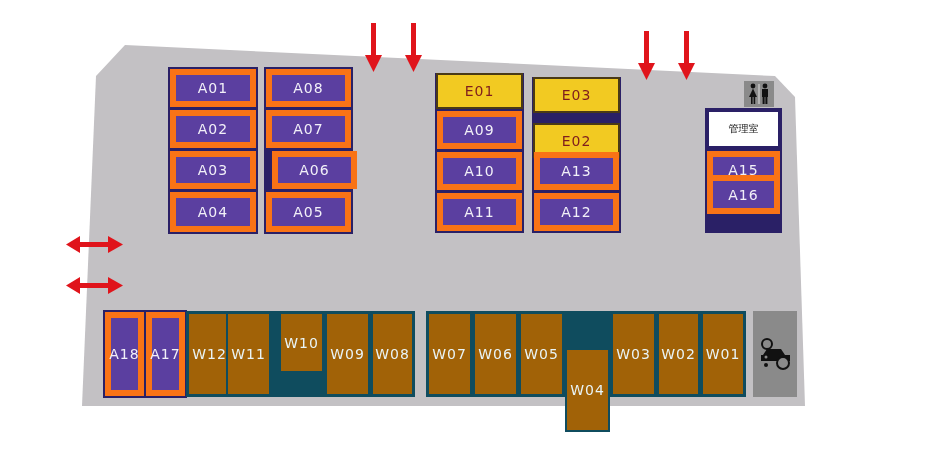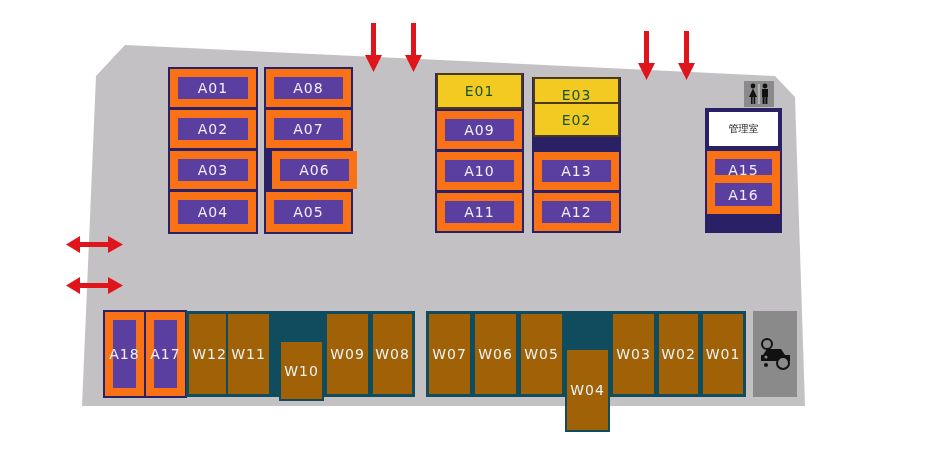--- a/index.html
+++ b/index.html
@@ -1,21 +1,21 @@
 <!DOCTYPE html>
 <html><head>
 <meta charset="utf-8">
 <style>
   html,body{margin:0;padding:0;background:#ffffff;}
   body{width:946px;height:450px;position:relative;overflow:hidden;font-family:"DejaVu Sans",sans-serif;}
   #floor{position:absolute;left:0;top:0;}
   .stall{position:absolute;box-sizing:border-box;display:flex;align-items:center;justify-content:center;
     font-family:"DejaVu Sans",sans-serif;font-size:14px;letter-spacing:1px;cursor:pointer;}
-  .purple{background:#5b3fa0;color:#f2f0f8;border:8px solid #f97316;}
-  .yellow{background:#f2ca22;color:#14532d;border:2px solid #4a3a16;}
+  .purple{background:#5b3fa0;color:#f2f0f8;border:6px solid #f97316;}
+  .yellow{background:#f2ca22;color:#7f1d1d;border:2px solid #4a3a16;}
   .teal{background:#a16207;color:#e9f4f6;border:2px solid #0f4c5e;}
   .white{background:#ffffff;color:#111;border:2px solid #2a2066;font-size:10px;letter-spacing:0;}
   .group{position:absolute;box-sizing:border-box;background:#2a2066;}
   .group.tealg{background:#0f4c5e;}
   .icon-box{position:absolute;display:flex;align-items:center;justify-content:center;background:#8a8a8a;}
 </style>
 </head>
 <body>
 
 <svg id="floor" width="946" height="450">
@@ -63,21 +63,21 @@
 <div class="stall purple" style="left:266px;top:192px;width:85px;height:40px;">A05</div>
 
 <div class="group" style="left:435px;top:73px;width:89px;height:160px;"></div>
 <div class="stall yellow" style="left:436px;top:73px;width:87px;height:36px;">E01</div>
 <div class="stall purple" style="left:437px;top:111px;width:85px;height:38px;">A09</div>
 <div class="stall purple" style="left:437px;top:152px;width:85px;height:38px;">A10</div>
 <div class="stall purple" style="left:437px;top:193px;width:85px;height:38px;text-align:center;">A11</div>
 
 <div class="group" style="left:532px;top:77px;width:89px;height:156px;"></div>
 <div class="stall yellow" style="left:533px;top:77px;width:87px;height:36px;">E03</div>
-<div class="stall yellow" style="left:533px;top:102px;width:87px;height:35px;">E02</div>
+<div class="stall yellow" style="left:533px;top:123px;width:87px;height:35px;">E02</div>
 <div class="stall purple" style="left:534px;top:152px;width:85px;height:38px;">A13</div>
 <div class="stall purple" style="left:534px;top:193px;width:85px;height:38px;">A12</div>
 
 <div class="icon-box" style="left:744px;top:81px;width:30px;height:26px;">
   <svg width="26" height="22" viewBox="0 0 26 22">
     <circle cx="7" cy="3" r="2.4" fill="#111"></circle>
     <polygon points="7,5.5 3,14 11,14" fill="#111"></polygon>
     <rect x="5" y="14" width="1.6" height="7" fill="#111"></rect>
       <rect x="7.6" y="14" width="1.6" height="7" fill="#111"></rect>
     <rect x="12.5" y="1" width="1" height="20" fill="#ddd"></rect>
@@ -92,21 +92,21 @@
 <div class="stall purple" style="left:707px;top:151px;width:73px;height:38px;">A15</div>
 <div class="stall purple" style="left:707px;top:175px;width:73px;height:39px;">A16</div>
 
 <div class="group" style="left:103px;top:310px;width:84px;height:88px;"></div>
 <div class="stall purple" style="left:105px;top:312px;width:39px;height:84px;">A18</div>
 <div class="stall purple" style="left:146px;top:312px;width:39px;height:84px;">A17</div>
 
 <div class="group tealg" style="left:186px;top:311px;width:229px;height:86px;"></div>
 <div class="stall teal" style="left:187px;top:312px;width:45px;height:84px;">W12</div>
 <div class="stall teal" style="left:226px;top:312px;width:45px;height:84px;">W11</div>
-<div class="stall teal" style="left:279px;top:312px;width:45px;height:61px;margin-top:28px;">W10</div>
+<div class="stall teal" style="left:279px;top:312px;width:45px;height:61px;">W10</div>
 <div class="stall teal" style="left:325px;top:312px;width:45px;height:84px;">W09</div>
 <div class="stall teal" style="left:371px;top:312px;width:43px;height:84px;">W08</div>
 
 <div class="group tealg" style="left:426px;top:311px;width:320px;height:86px;"></div>
 <div class="stall teal" style="left:427px;top:312px;width:45px;height:84px;">W07</div>
 <div class="stall teal" style="left:473px;top:312px;width:45px;height:84px;">W06</div>
 <div class="stall teal" style="left:519px;top:312px;width:45px;height:84px;text-align:center;">W05</div>
 <div class="stall teal" style="left:565px;top:312px;width:45px;height:84px;margin-top:36px;">W04</div>
 <div class="stall teal" style="left:611px;top:312px;width:45px;height:84px;">W03</div>
 <div class="stall teal" style="left:657px;top:312px;width:43px;height:84px;">W02</div>

